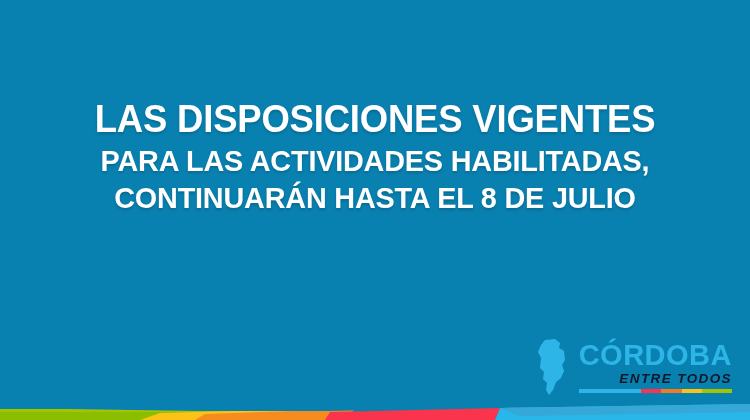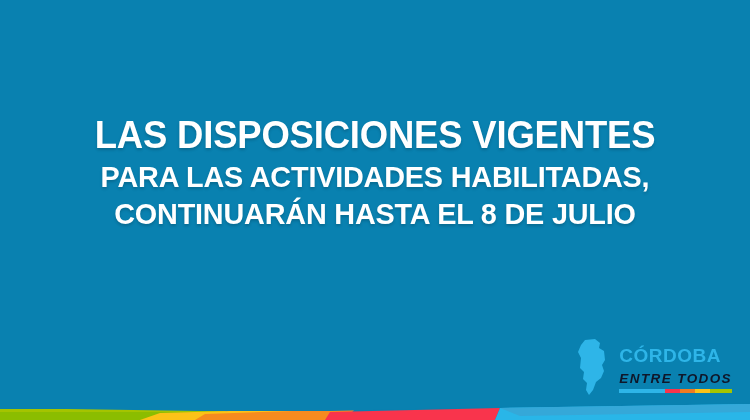--- a/index.html
+++ b/index.html
@@ -25,21 +25,21 @@
     position: absolute;
     left: 0;
     top: 0;
     width: 750px;
     height: 420px;
     pointer-events: none;
   }
   .headline {
     position: absolute;
     left: 0;
-    top: 112px;
+    top: 96px;
     width: 750px;
     text-align: center;
     z-index: 5;
   }
   .headline-line {
     display: block;
     color: #ffffff;
     font-family: "Liberation Sans", sans-serif;
     font-weight: bold;
     text-transform: uppercase;
@@ -78,21 +78,21 @@
   }
   .logo-text {
     display: flex;
     flex-direction: column;
     align-items: stretch;
   }
   .logo-title {
     color: #2eb5e8;
     font-family: "Liberation Sans", sans-serif;
     font-weight: bold;
-    font-size: 19px;
+    font-size: 29px;
     line-height: 27px;
     letter-spacing: 0.5px;
   }
   .logo-sub {
     color: #0f172a;
     font-family: "Liberation Sans", sans-serif;
     font-weight: bold;
     font-style: italic;
     font-size: 13.5px;
     line-height: 15px;

